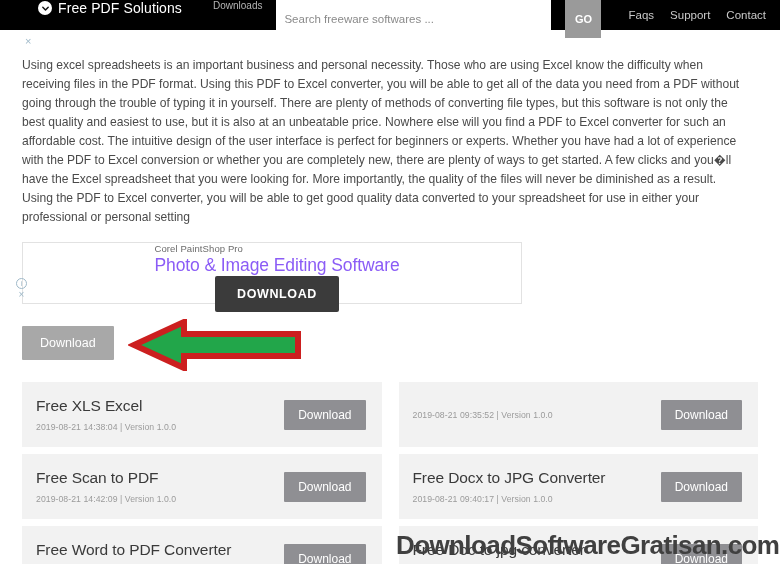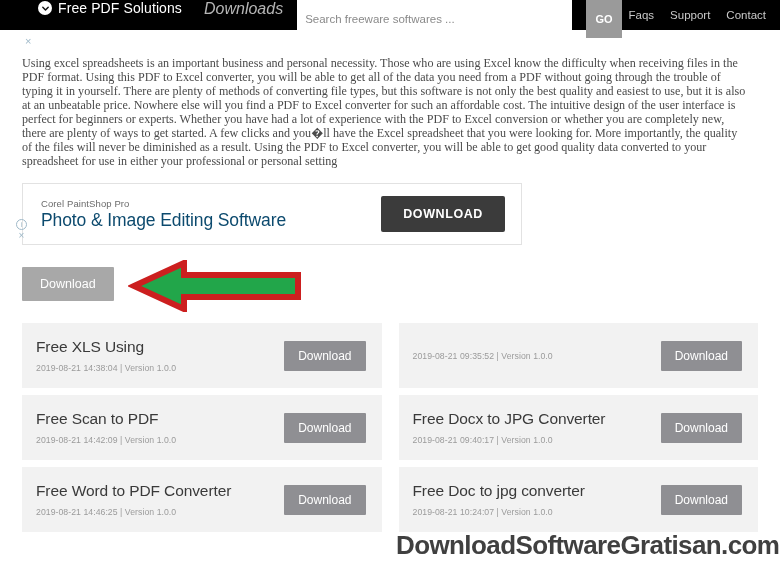--- a/index.html
+++ b/index.html
@@ -43,24 +43,23 @@
   }
   .brand-logo svg { display: block; }
   .brand-name {
     color: #ffffff;
     font-size: 14px;
     letter-spacing: .1px;
     white-space: nowrap;
   }
   .nav-downloads {
     color: #b5b5b5;
-    font-size: 16px;
-    margin-left: 22px;
+    font-size: 10px;
+    margin-left: 31px;
     white-space: nowrap;
-    font-style: italic;
   }
   .searchwrap {
     margin-left: 14px;
     display: flex;
     align-items: stretch;
     height: 38px;
   }
   .searchbox {
     width: 275px;
     background: #ffffff;
@@ -116,54 +115,54 @@
     left: 3px;
     top: 6px;
     font-size: 11px;
     color: #9fb9c9;
     line-height: 1;
     cursor: pointer;
   }
 
   .article {
     font-size: 12.1px;
-    line-height: 14px;
+    line-height: 19px;
     color: #4a4a4a;
     text-align: left;
     margin-top: 4px;
     padding-right: 8px;
-    font-family: Liberation Serif, serif;
   }
 
   
   .ad-wrap {
     margin-top: 15px;
     position: relative;
     width: 500px;
   }
   .ad-banner {
     width: 500px;
     height: 62px;
     border: 1px solid #e2e2e2;
     background: #ffffff;
     display: flex;
     align-items: center;
     justify-content: space-between;
     box-sizing: border-box;
-    padding: 0 16px 0 18px;
+    padding: 0 8px 0 18px;
+    flex-direction: column;
   }
   .ad-text-block { display: flex; flex-direction: column; gap: 1px; }
   .ad-kicker {
     font-size: 9.5px;
     color: #6b6b6b;
     letter-spacing: .1px;
   }
   .ad-headline {
     font-size: 17.5px;
-    color: #0c4a6e;
+    color: #8b5cf6;
     font-weight: normal;
     letter-spacing: -.1px;
   }
   .ad-download-btn {
     background: #3b3b3b;
     color: #ffffff;
     font-size: 12.5px;
     font-weight: bold;
     letter-spacing: .6px;
     padding: 11px 22px;
@@ -333,21 +332,21 @@
     <button class="main-download-btn">Download</button>
     <svg class="arrow-annotation" viewBox="0 0 176 52">
       <path d="M6 26 L56 3 L56 15 L170 15 L170 37 L56 37 L56 49 Z" fill="#22a64a" stroke="#cc1f1f" stroke-width="6" stroke-linejoin="miter"></path>
     </svg>
   </div>
 
   <div class="list-grid">
 
     <div class="sw-card">
       <div class="sw-meta">
-        <span class="sw-title">Free XLS Using</span>
+        <span class="sw-title">Free XLS Excel</span>
         <span class="sw-sub">2019-08-21 14:38:04 | Version 1.0.0</span>
       </div>
       <button class="sw-dl-btn">Download</button>
     </div>
 
     <div class="sw-card">
       <div class="sw-meta">
         <span class="sw-sub">2019-08-21 09:35:52 | Version 1.0.0</span>
       </div>
       <button class="sw-dl-btn">Download</button>

